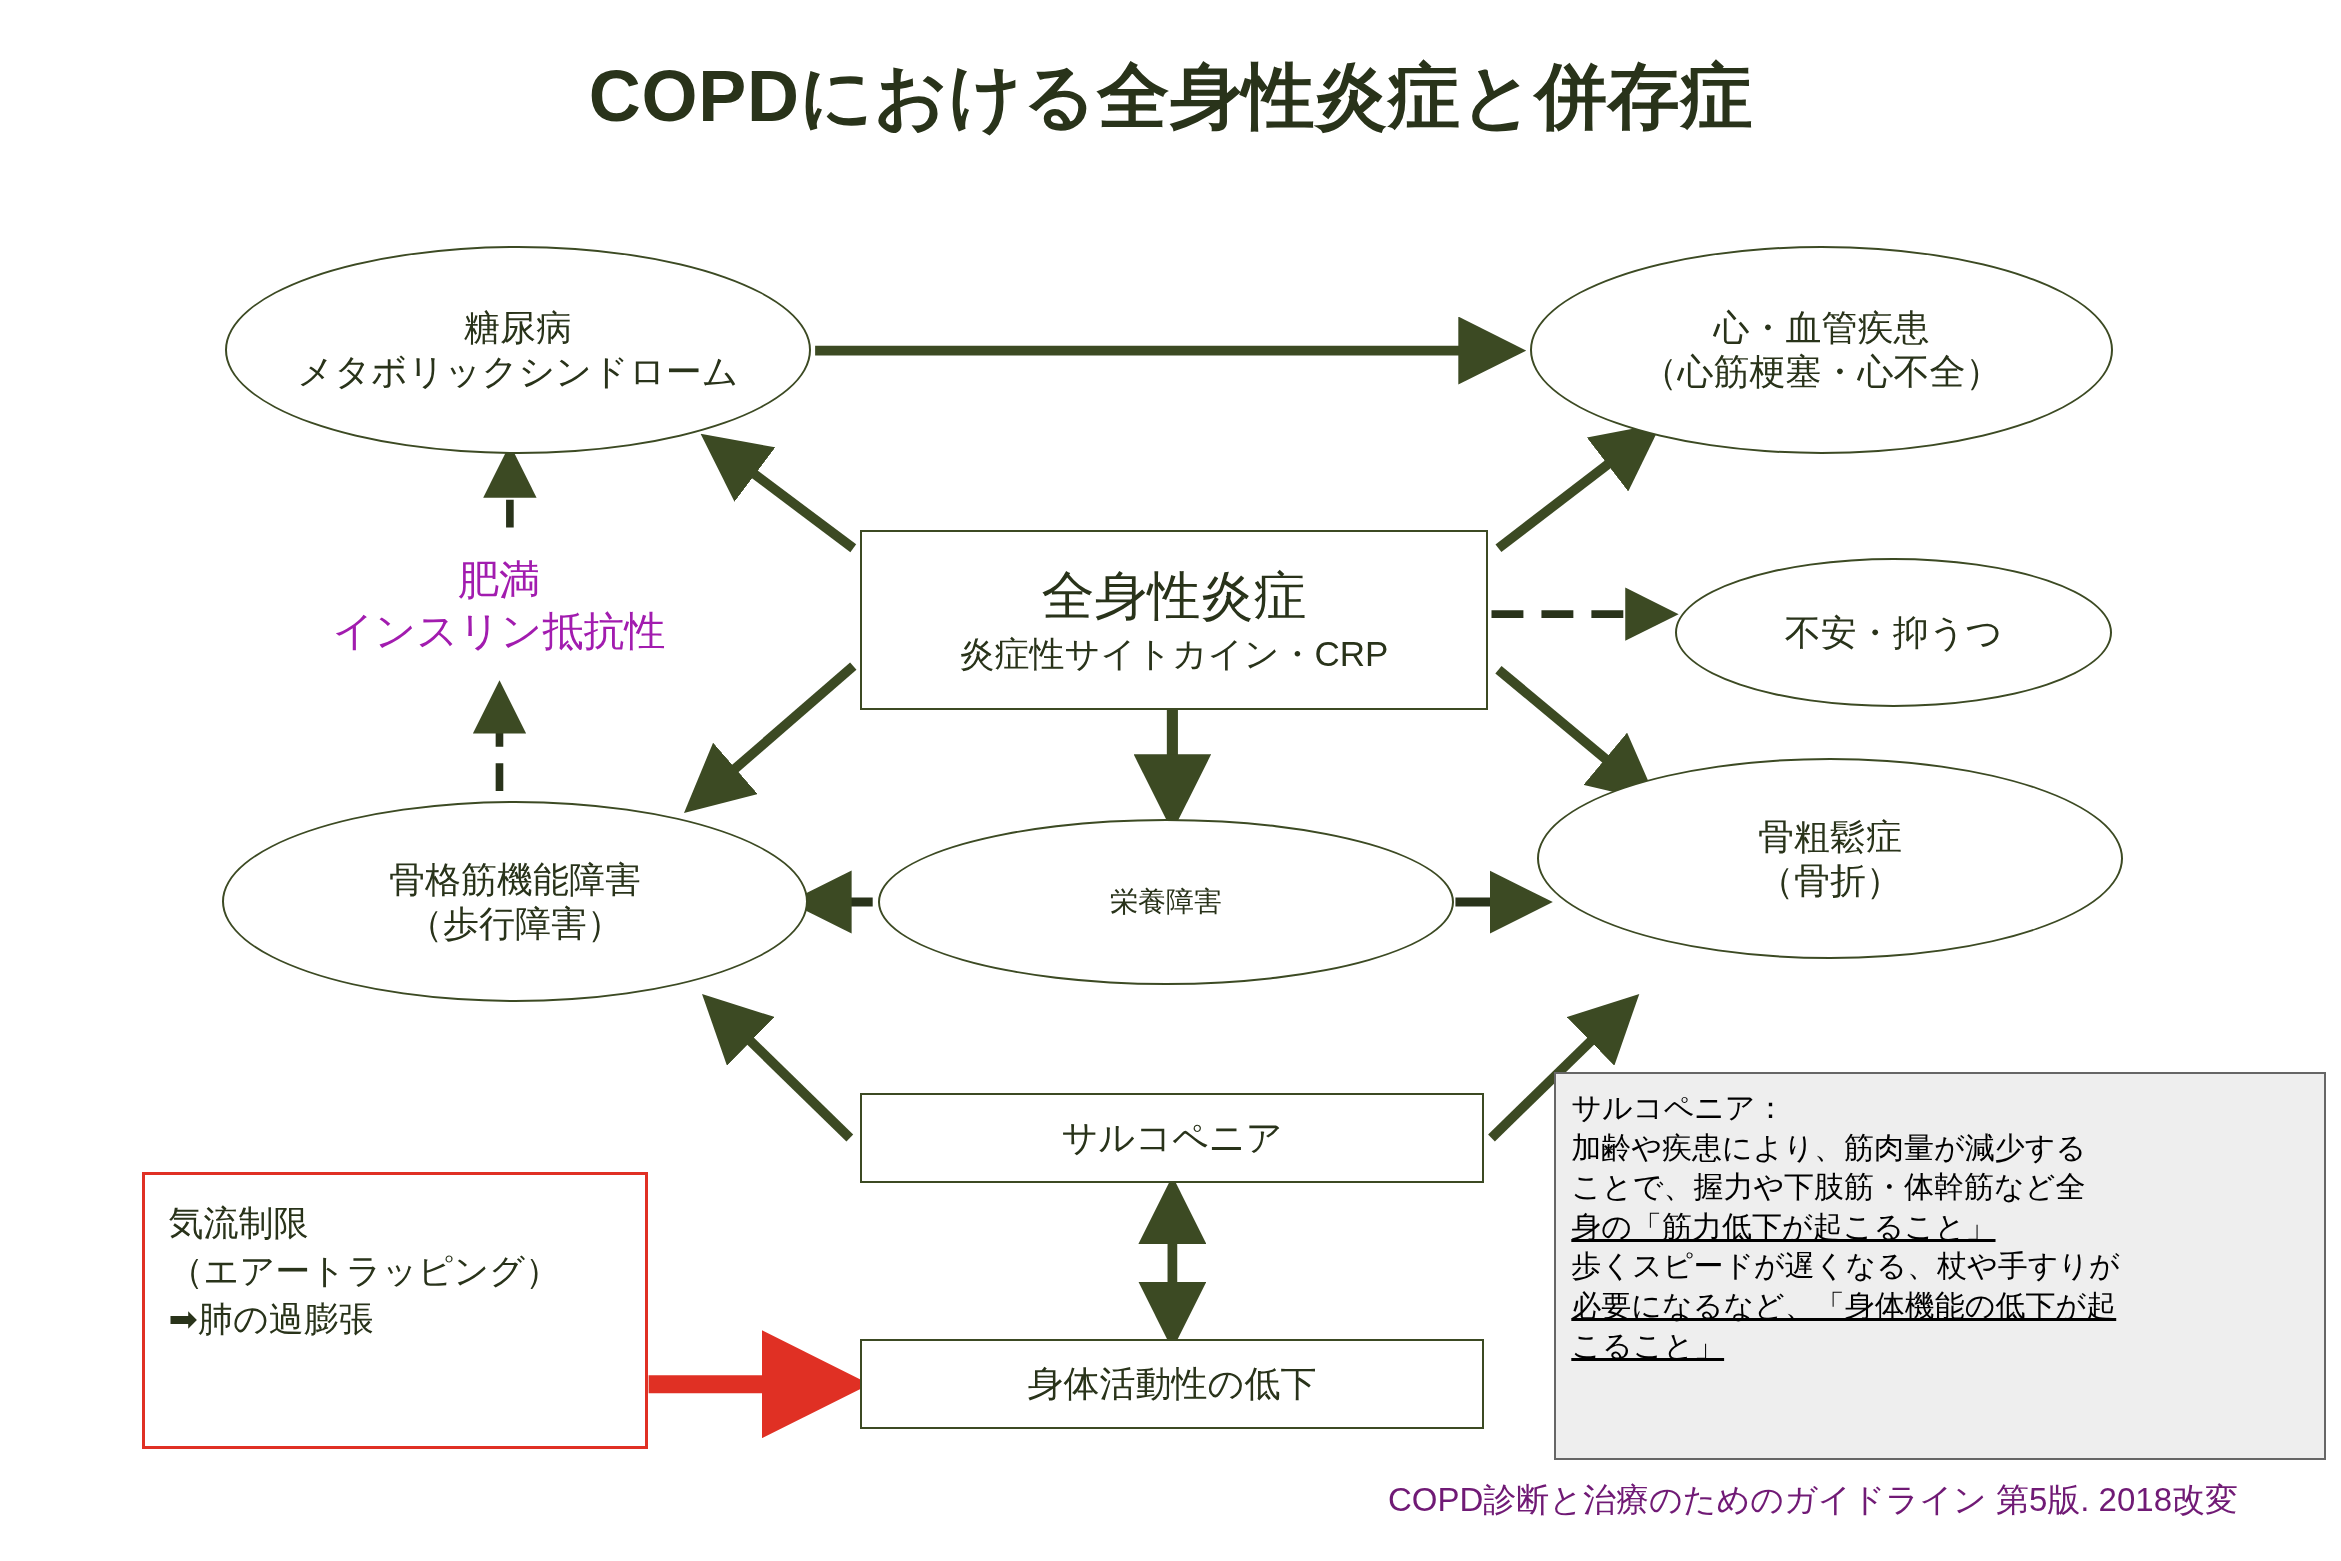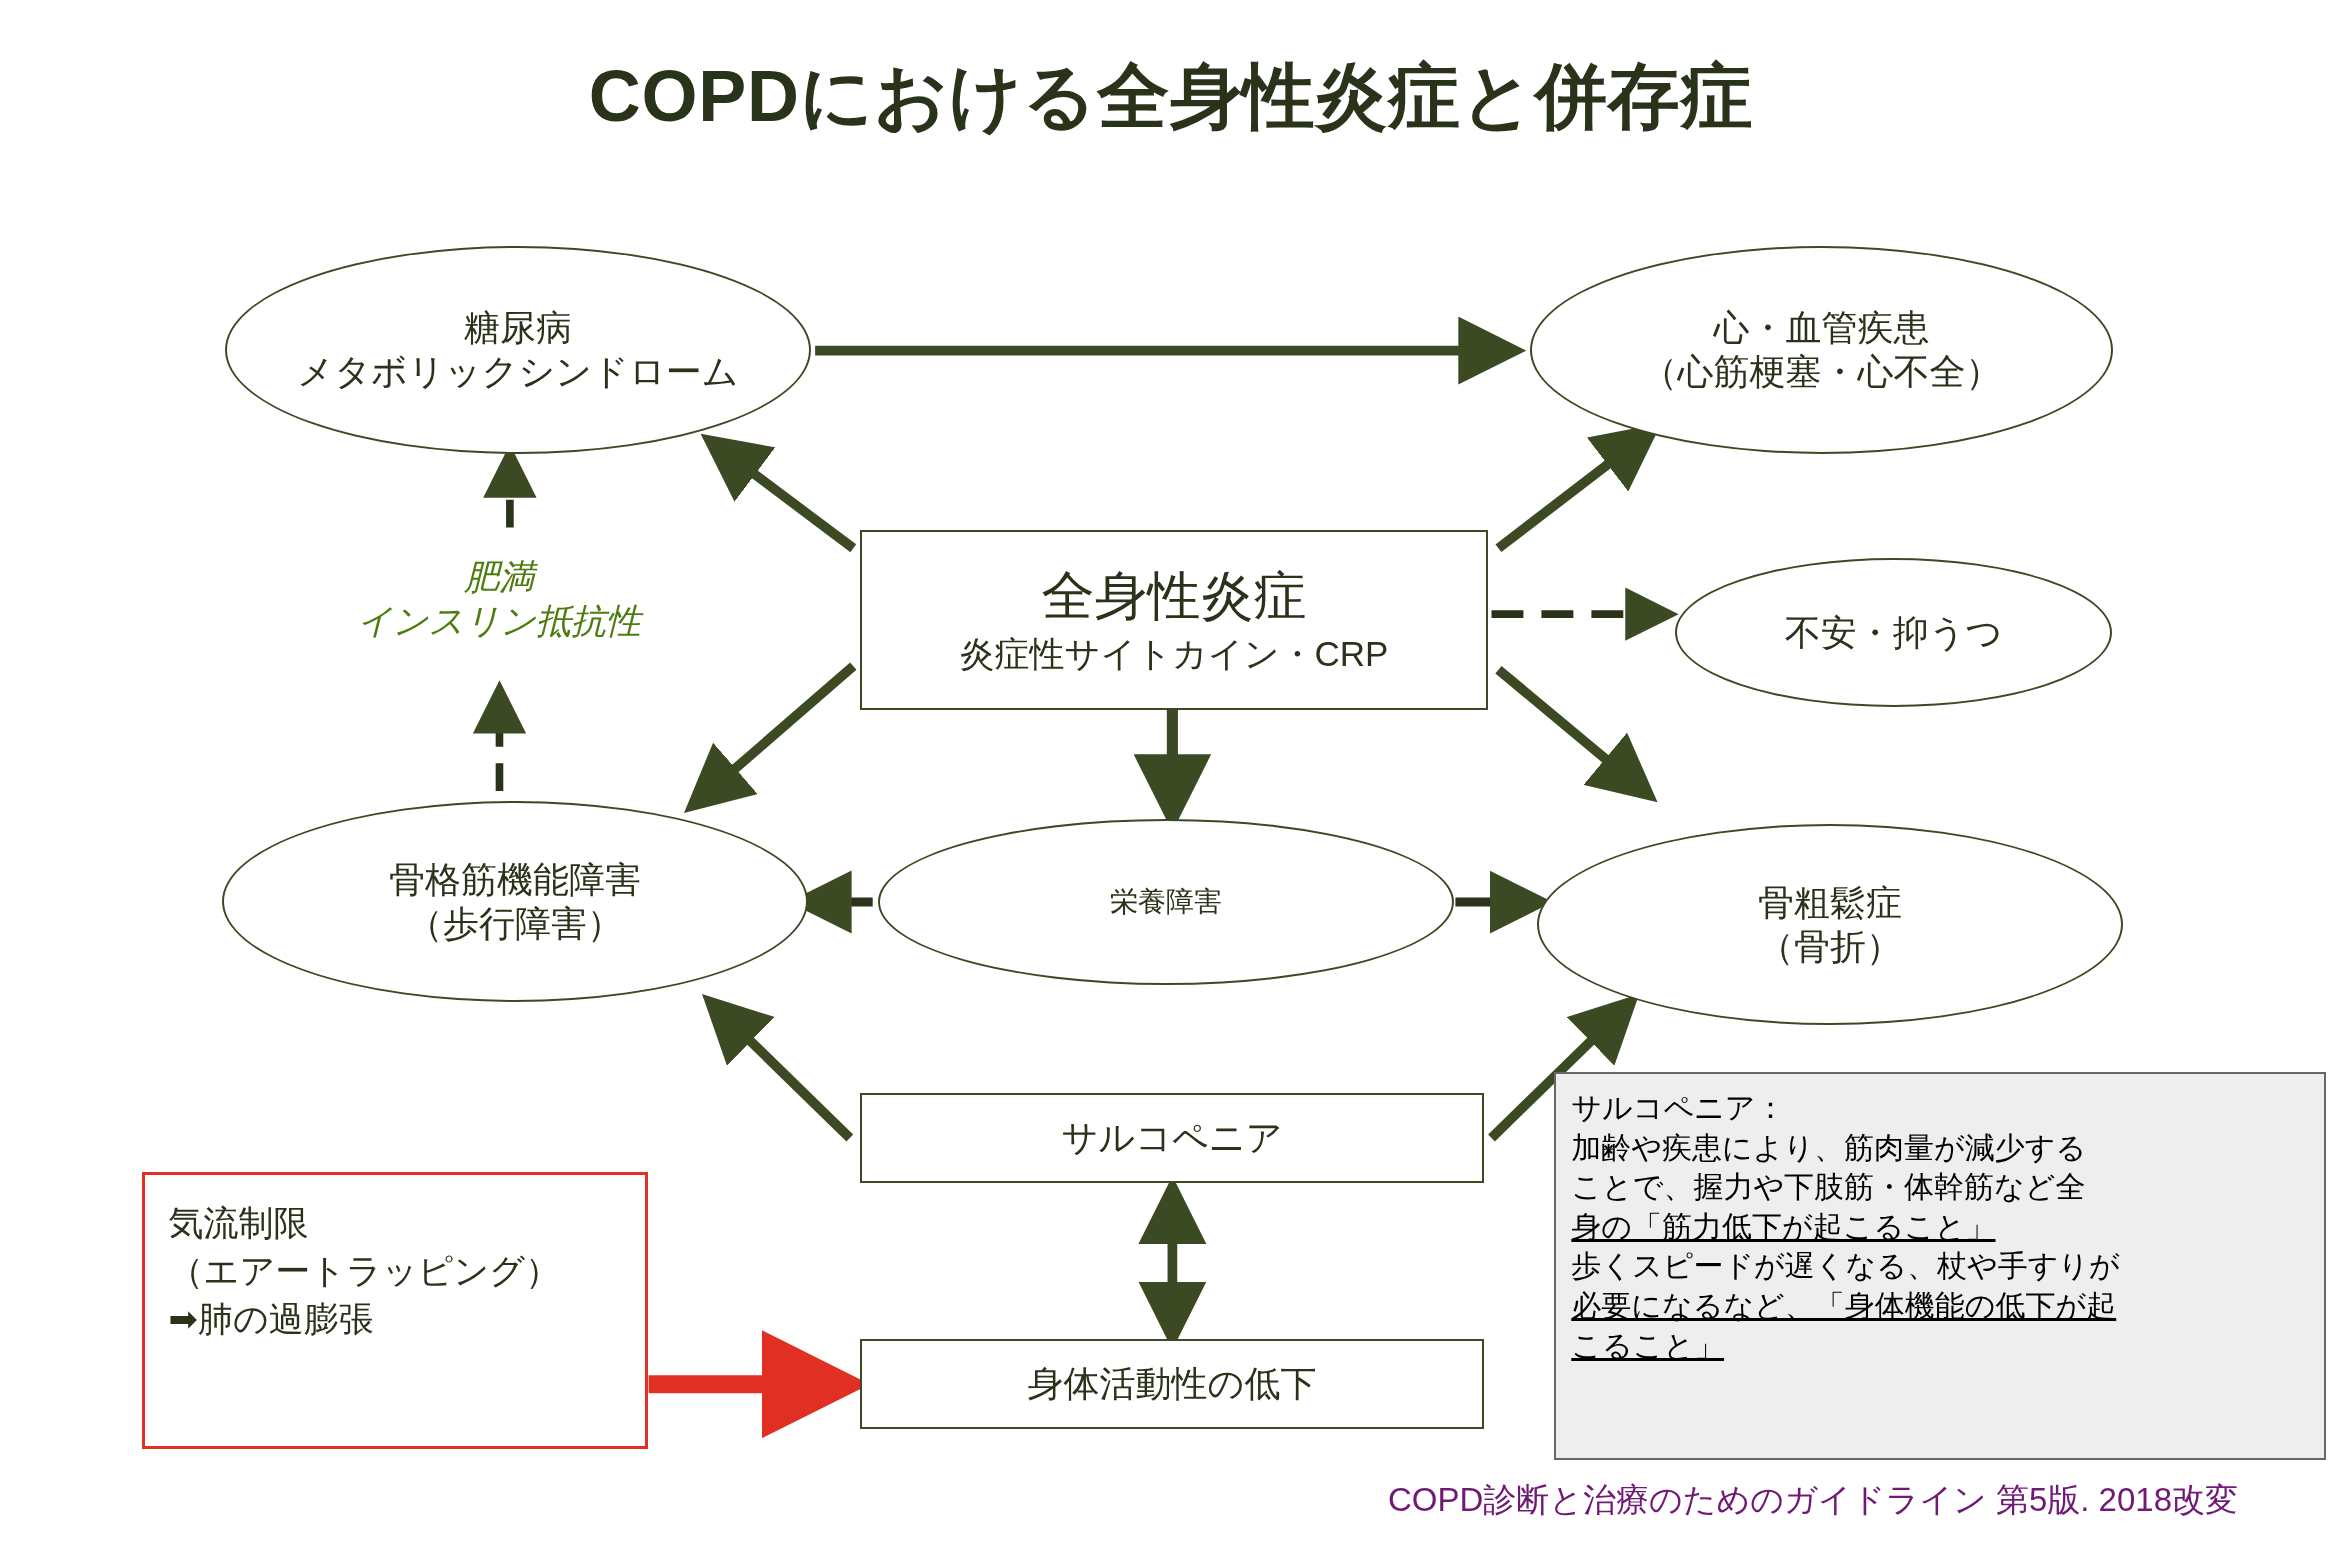--- a/index.html
+++ b/index.html
@@ -56,30 +56,29 @@
     background: #ffffff;
   }
   .n-diabetes { left: 225px; top: 246px; width: 586px; height: 208px; font-size: 36px; }
   .n-cardio { left: 1530px; top: 246px; width: 583px; height: 208px; font-size: 36px; }
   .n-inflammation { left: 860px; top: 517px; width: 628px; height: 180px; margin-top: 13px; }
   .n-inflammation .main { font-size: 53px; margin-bottom: 4.2px; }
   .n-inflammation .sub { font-size: 35px; }
   .n-anxiety { left: 1675px; top: 558px; width: 437px; height: 149px; font-size: 36px; }
   .n-muscle { left: 222px; top: 801px; width: 586px; height: 201px; font-size: 36px; }
   .n-nutrition { left: 878px; top: 819px; width: 576px; height: 166px; font-size: 28px; }
-  .n-osteo { left: 1537px; top: 824px; width: 586px; height: 201px; font-size: 36px; }
+  .n-osteo { left: 1537px; top: 758px; width: 586px; height: 201px; font-size: 36px; }
   .n-sarcopenia { left: 860px; top: 1093px; width: 624px; height: 90px; font-size: 36px; }
   .n-activity { left: 860px; top: 1339px; width: 624px; height: 90px; font-size: 36px; }
   .label-free {
     position: absolute;
-    color: #4d7c0f;
+    color: #a21caf;
     text-align: center;
-    font-size: 35px;
+    font-size: 41px;
     line-height: 1.25;
-    font-style: italic;
   }
   .n-obesity { left: 305px; top: 555px; width: 388px; }
   .redbox {
     position: absolute;
     left: 142px;
     top: 1172px;
     width: 506px;
     height: 277px;
     border: 3.5px solid #e03024;
     box-sizing: border-box;

